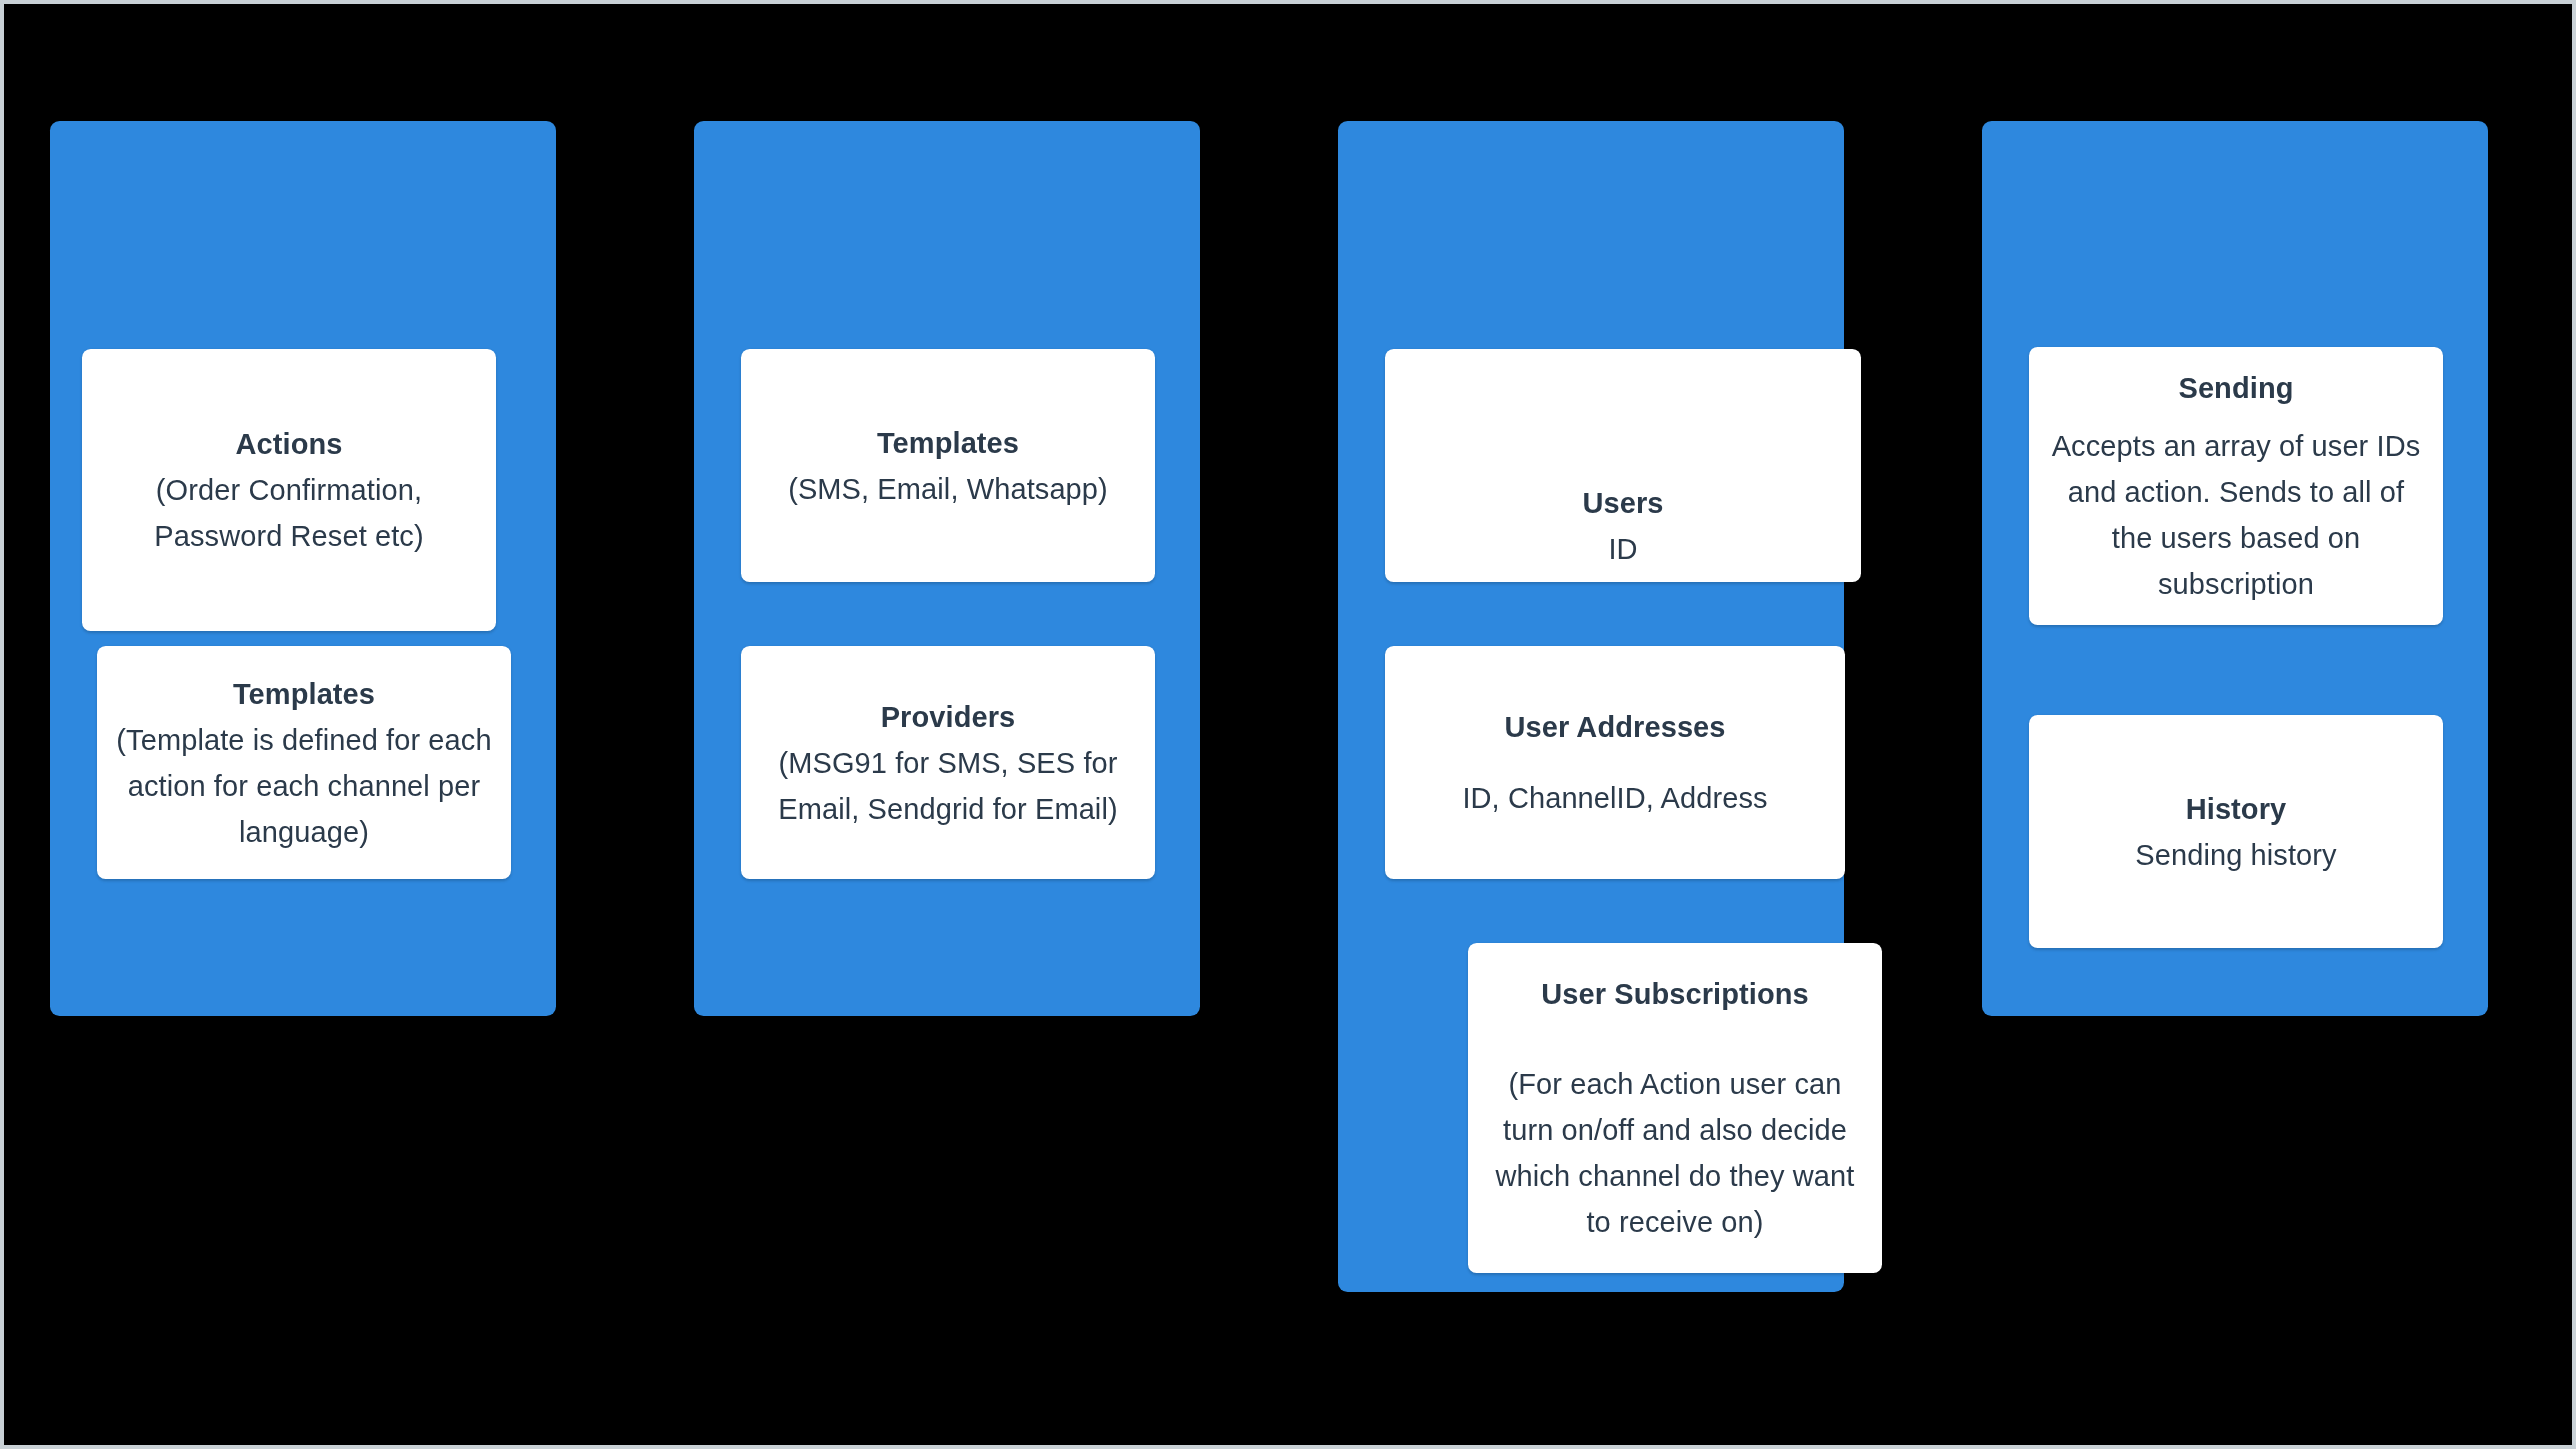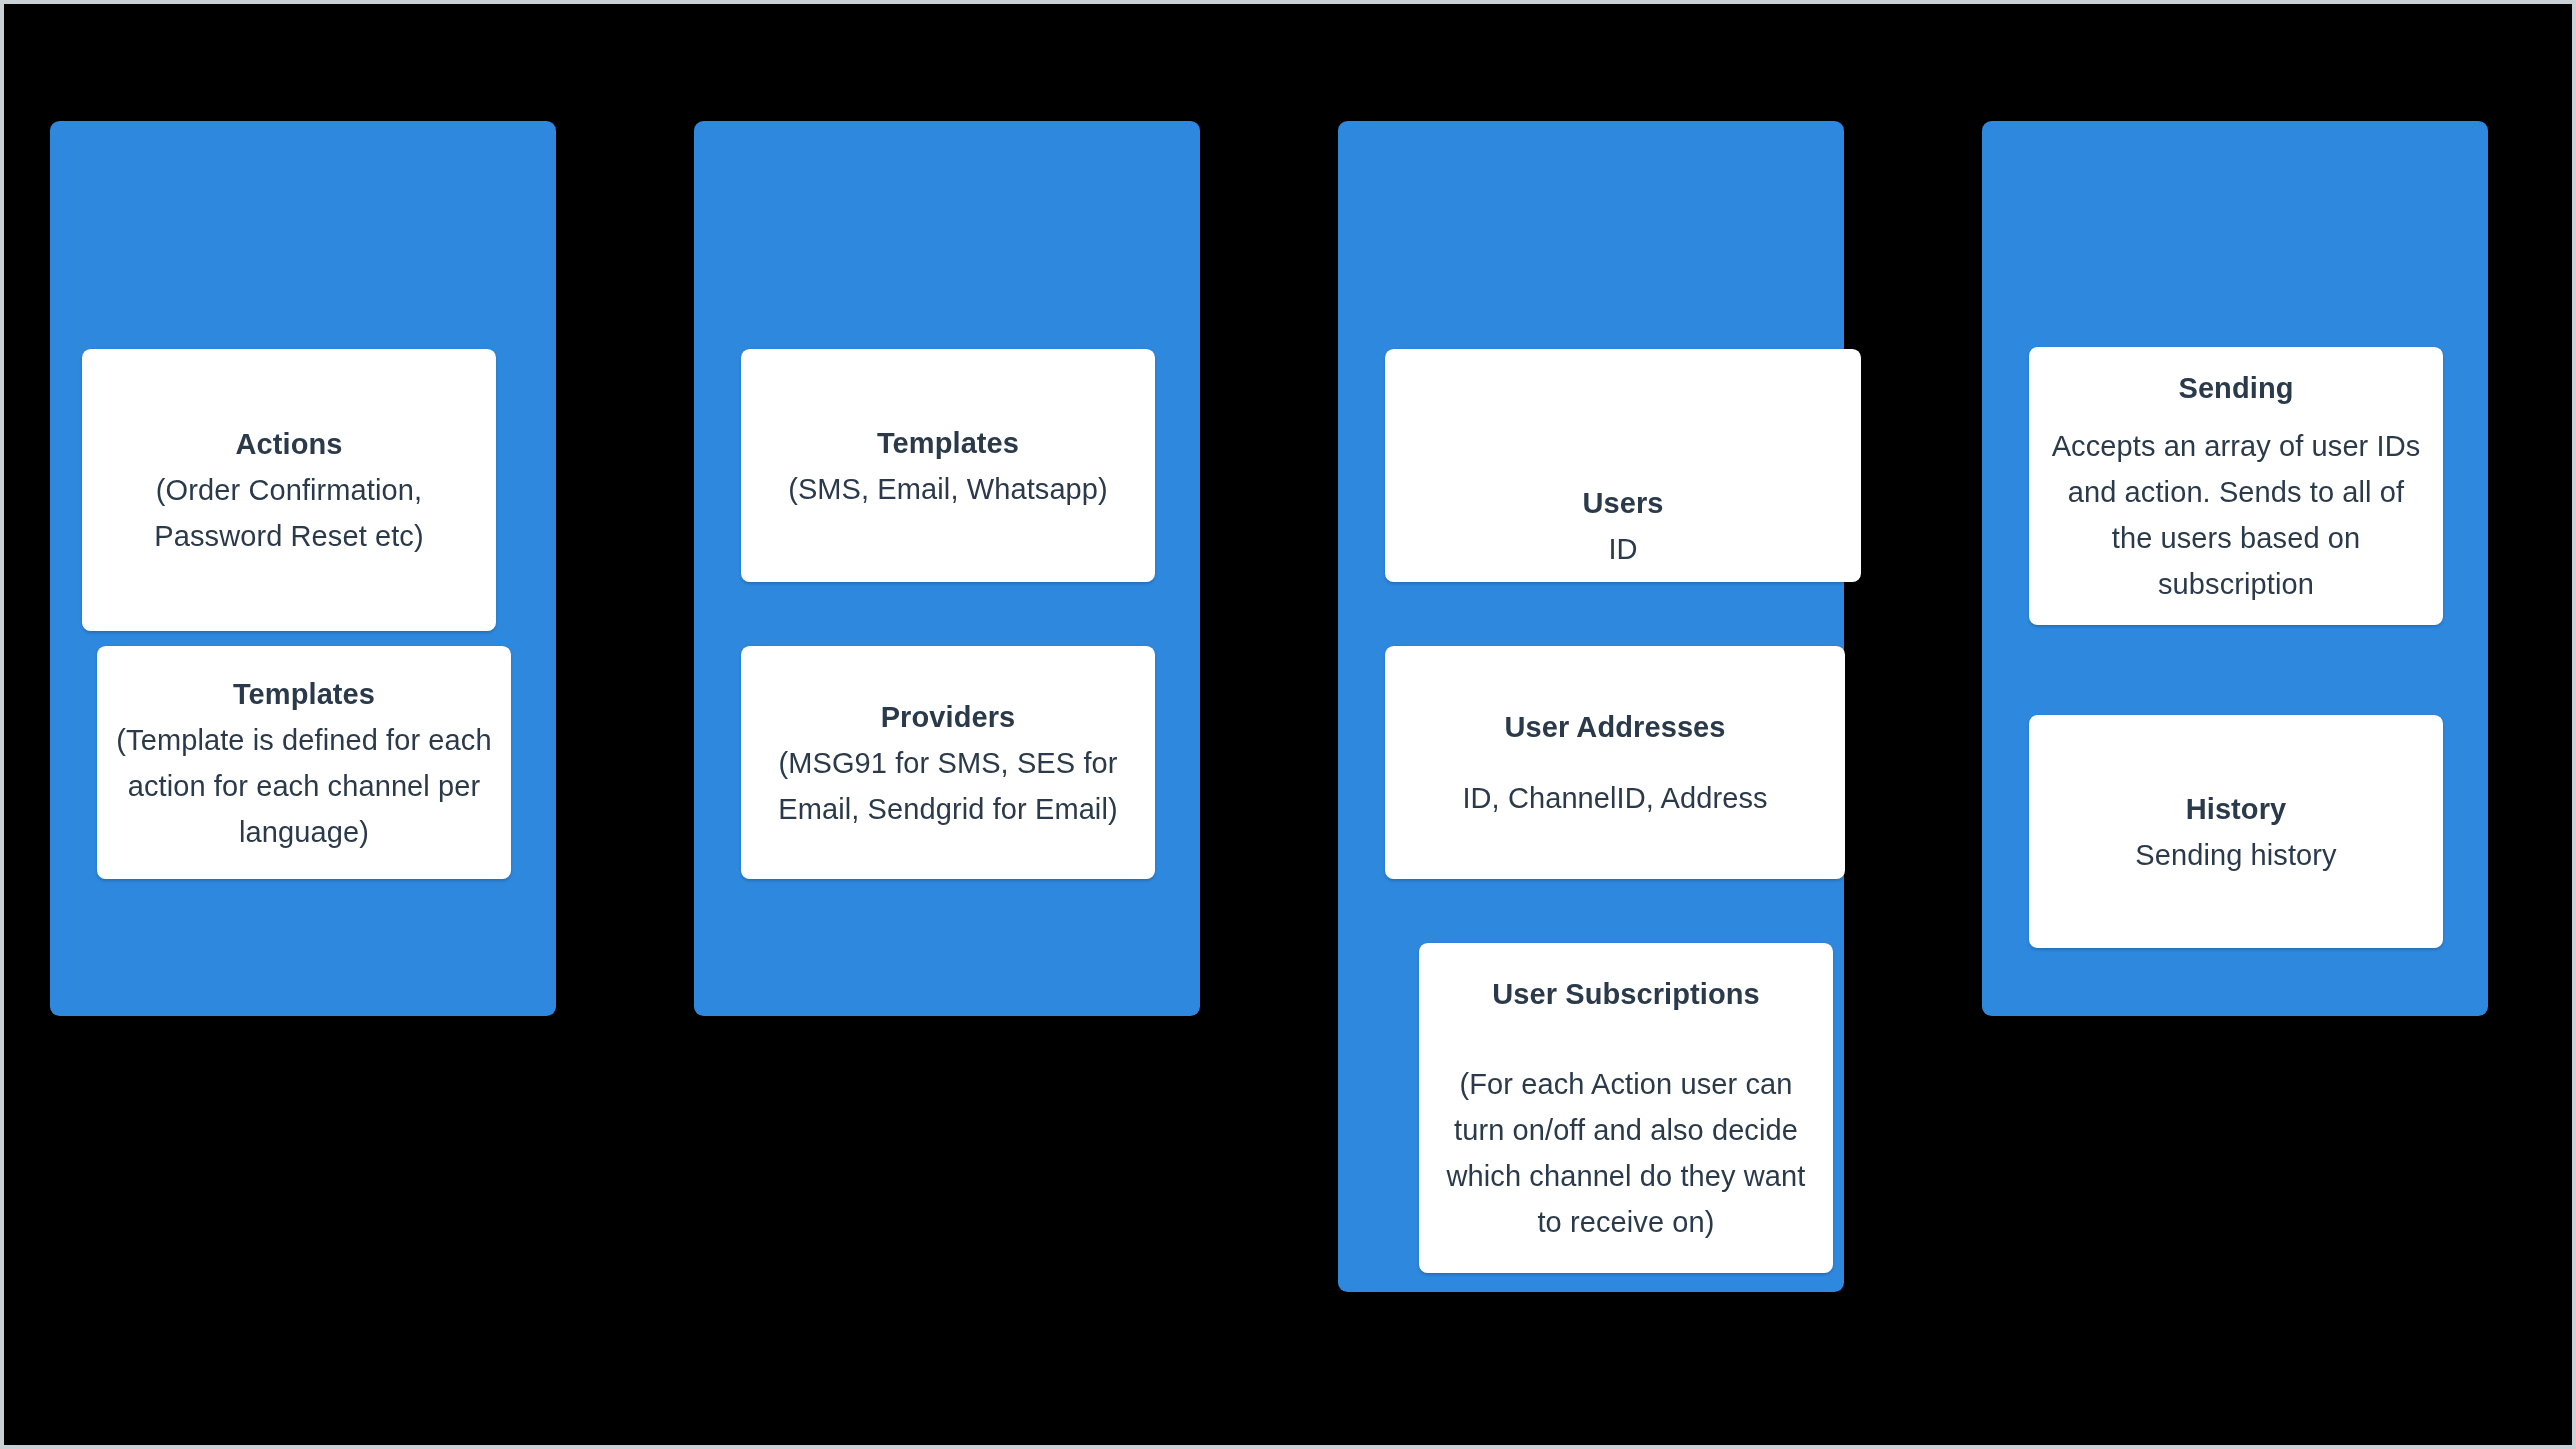--- a/index.html
+++ b/index.html
@@ -74,21 +74,21 @@
 
   
   #card-actions            { left: 78px;   top: 345px;  width: 414px; height: 282px; }
   #card-templates          { left: 93px;   top: 642px;  width: 414px; height: 233px; }
 
   #card-channels           { left: 737px;  top: 345px;  width: 414px; height: 233px; }
   #card-providers          { left: 737px;  top: 642px;  width: 414px; height: 233px; justify-content: center; }
 
   #card-users              { left: 1381px; top: 345px;  width: 476px; height: 233px; justify-content: flex-end; }
   #card-user-addresses     { left: 1381px; top: 642px;  width: 460px; height: 233px; gap: 25px; }
-  #card-user-subscriptions { left: 1415px; top: 939px;  width: 414px; height: 330px; gap: 44px; }
+  #card-user-subscriptions { left: 1464px; top: 939px;  width: 414px; height: 330px; gap: 44px; }
 
   #card-sending            { left: 2025px; top: 343px;  width: 414px; height: 278px; gap: 12px; }
   #card-history            { left: 2025px; top: 711px;  width: 414px; height: 233px; }
 </style>
 </head>
 <body>
 
 <div id="canvas">
 
   <div class="column" id="col-1"></div>

